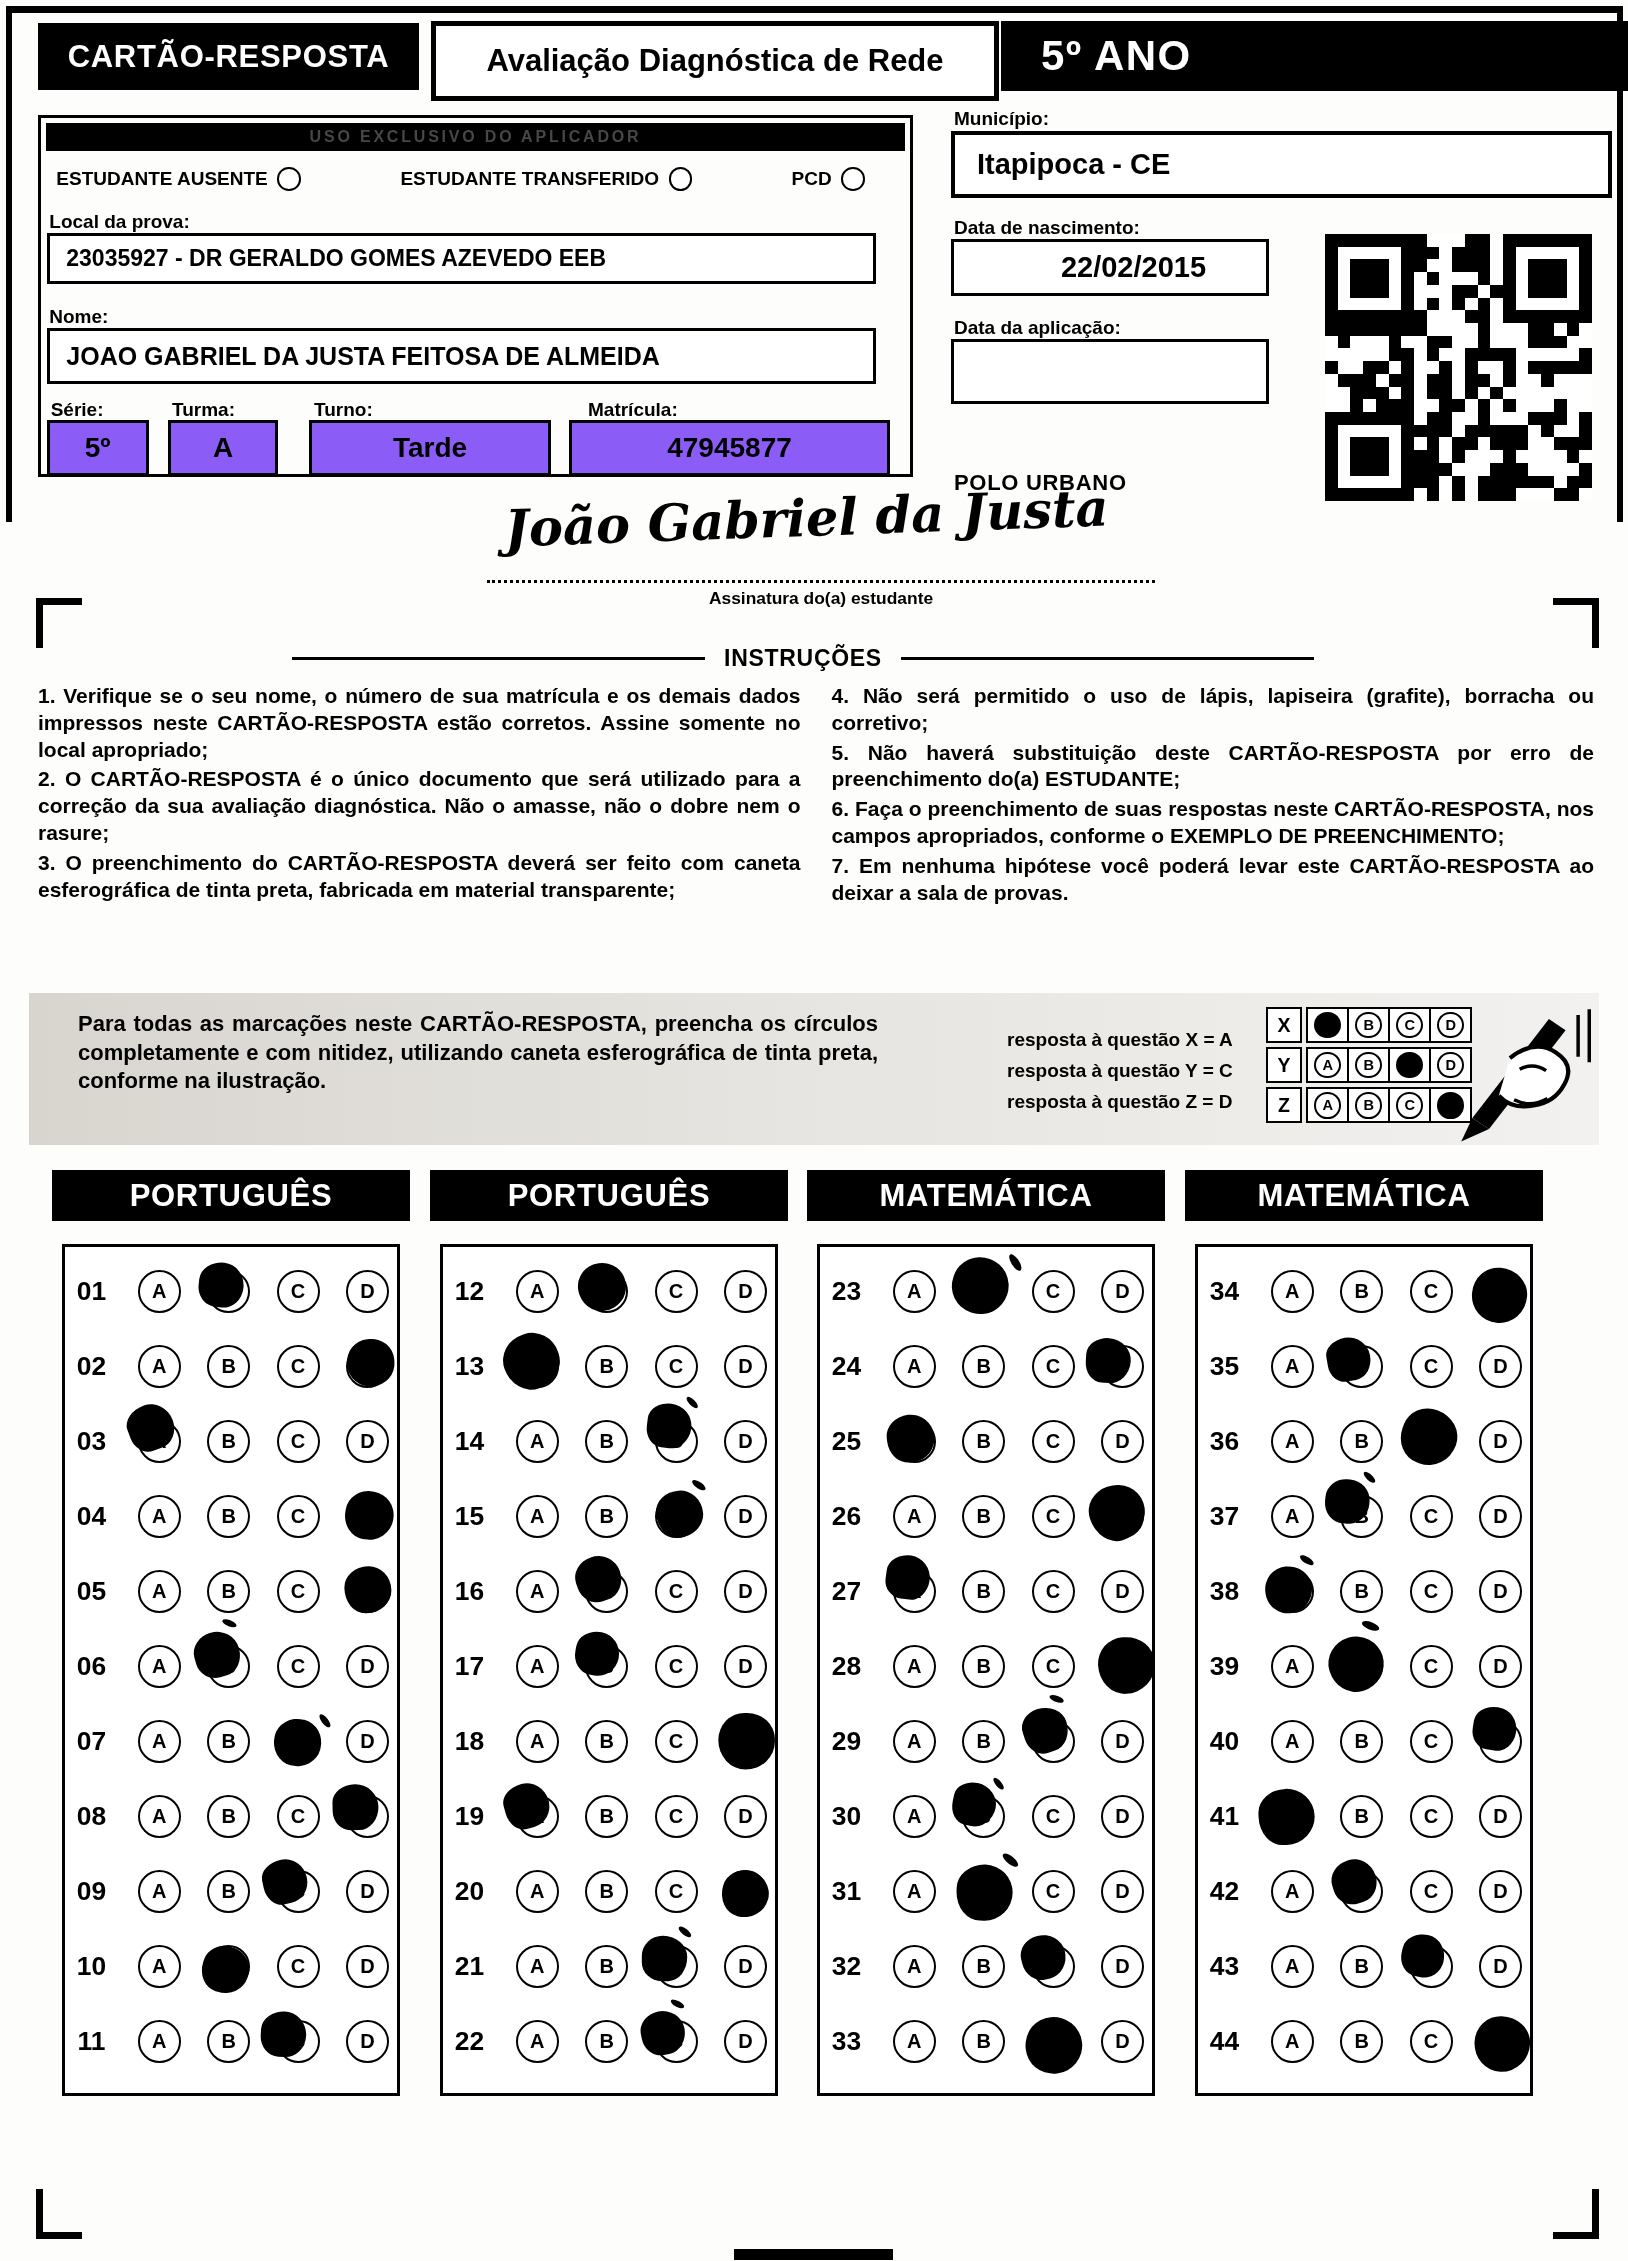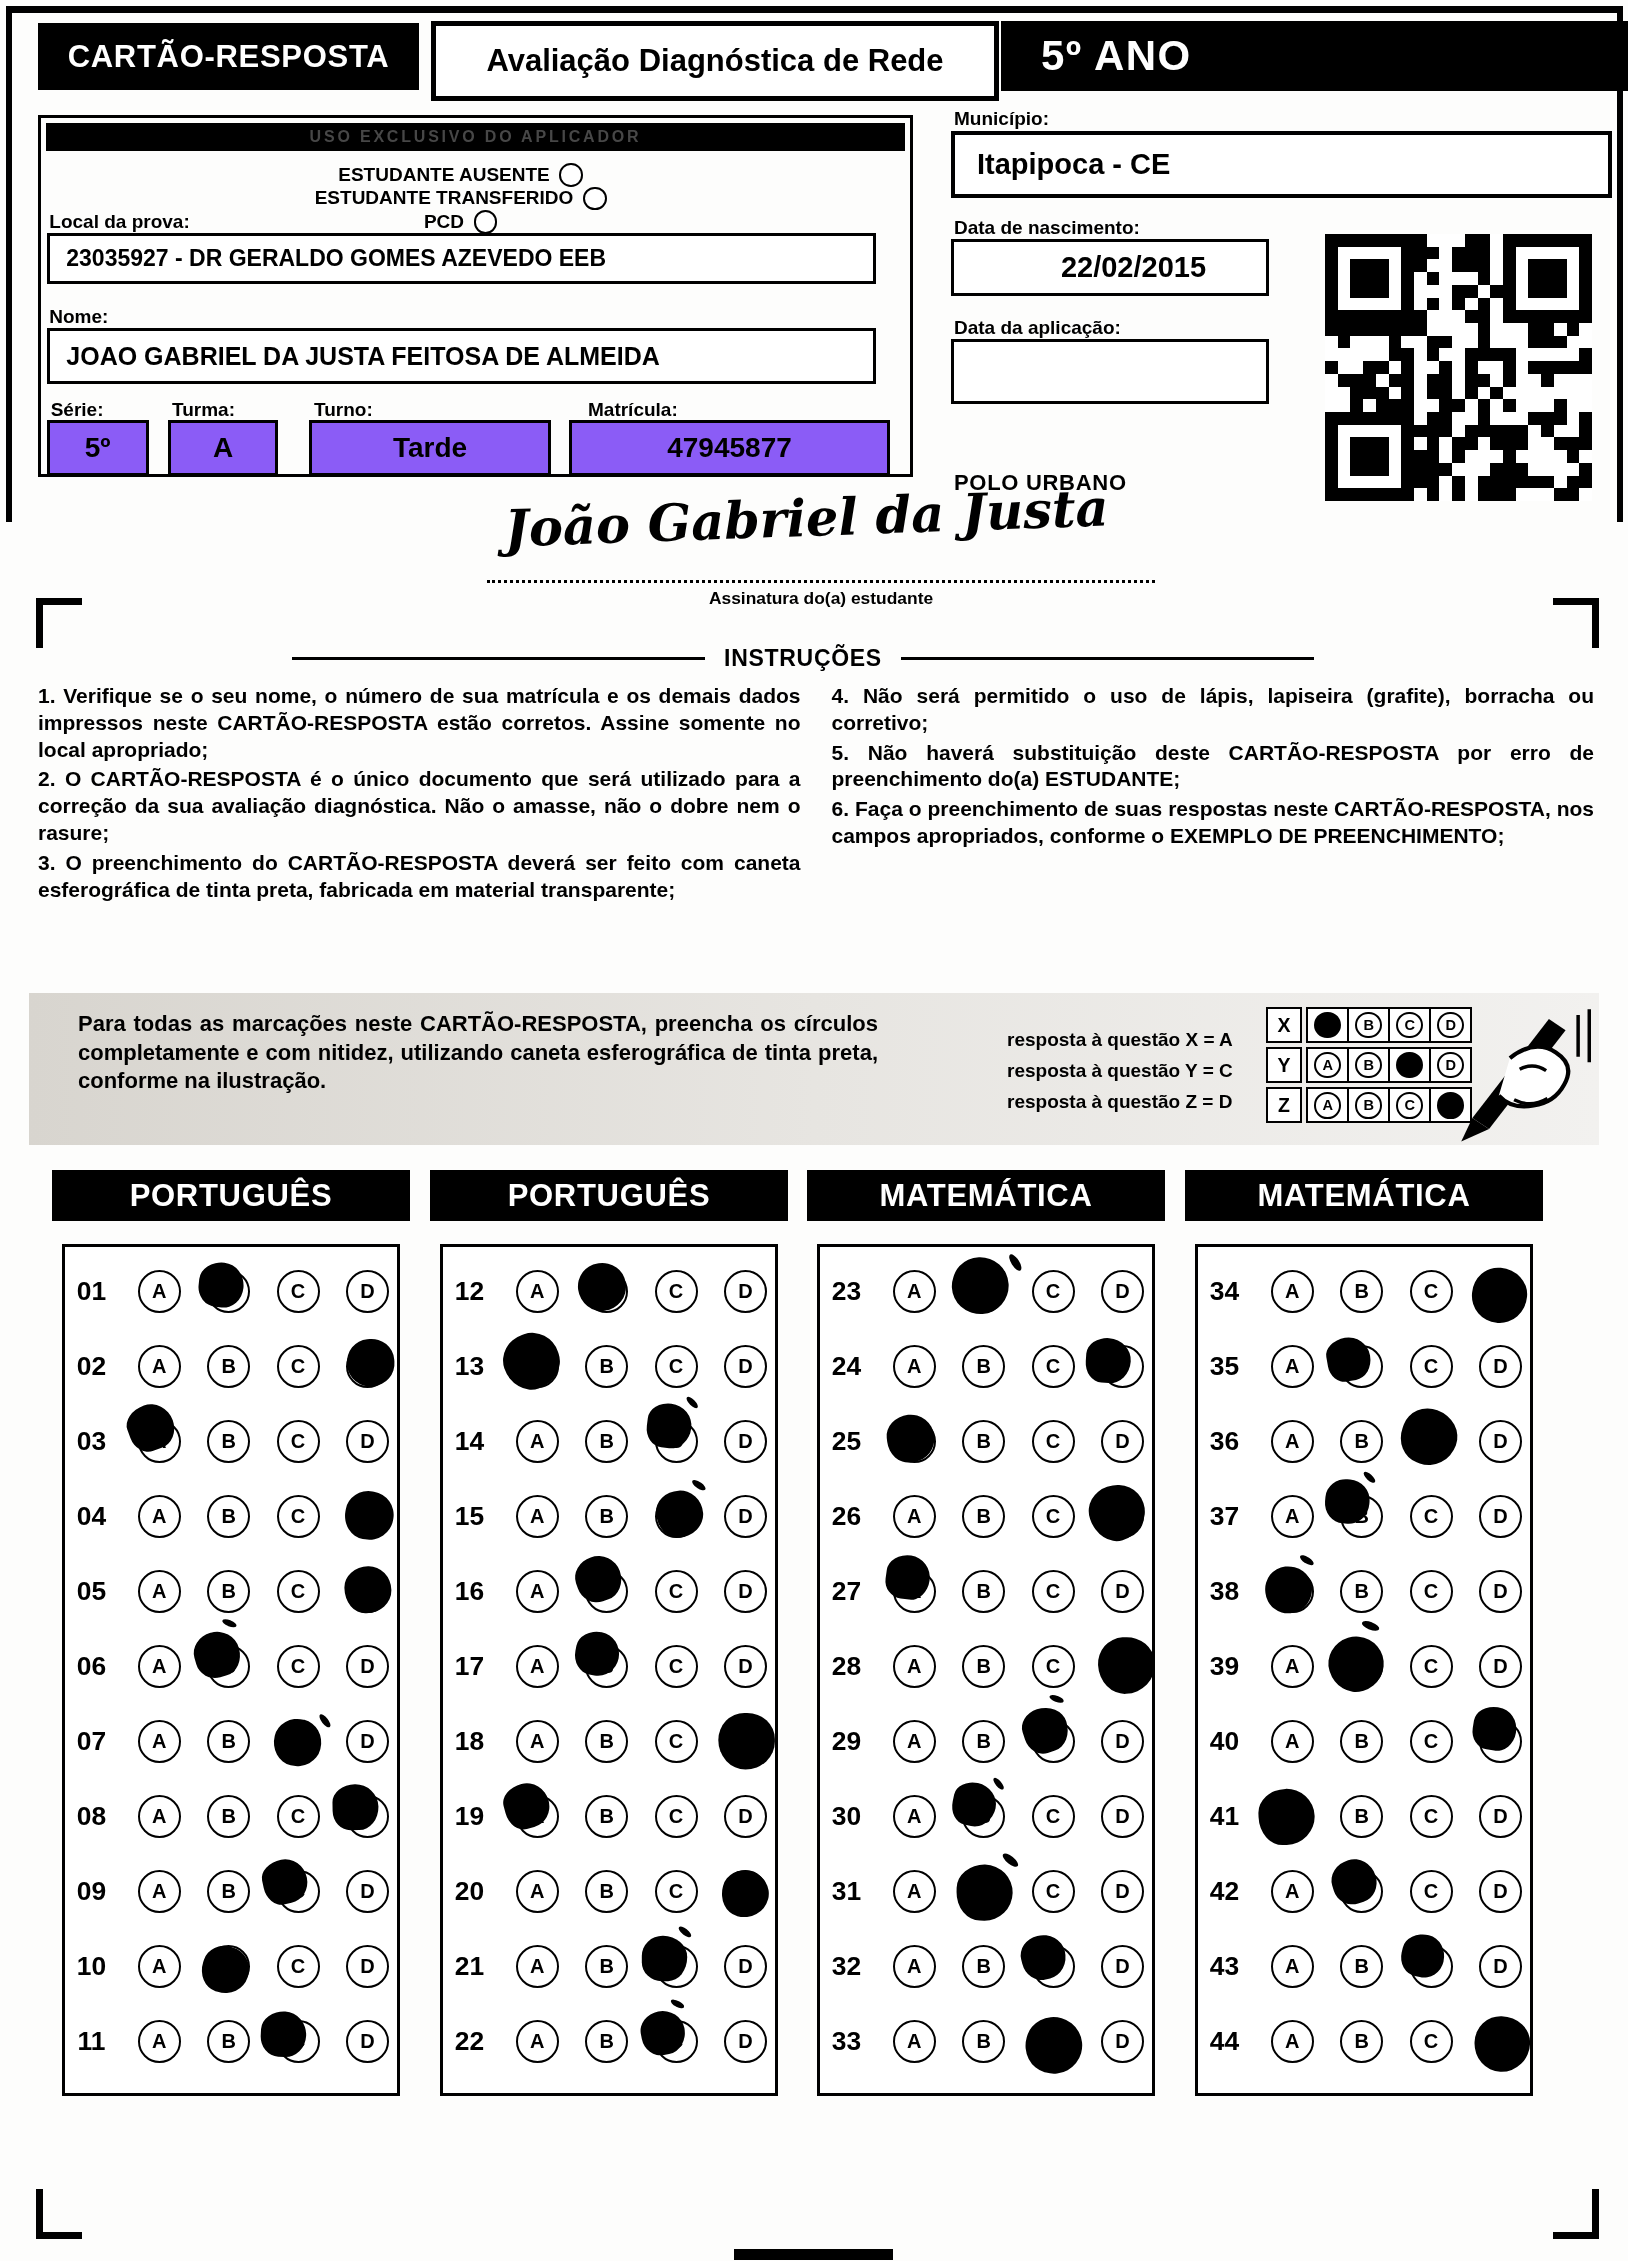--- a/index.html
+++ b/index.html
@@ -19,21 +19,21 @@
   .bottom-bar{left:734px;top:2249px;width:159px;height:11px;background:#000;}
 
   
   .hdr-left{left:38px;top:23px;width:381px;height:67px;background:#000;color:#fff;display:flex;align-items:center;justify-content:center;font-size:31px;font-weight:700;letter-spacing:0.7px;}
   .hdr-mid{left:431px;top:21px;width:558px;height:70px;background:#fff;border:5.6px solid #000;display:flex;align-items:center;justify-content:center;font-size:31px;font-weight:700;}
   .hdr-right{left:1001px;top:21px;width:591px;height:70px;background:#000;color:#fff;display:flex;align-items:center;padding-left:40px;font-size:42px;font-weight:700;letter-spacing:1.4px;}
 
   
   .id-box{left:38px;top:115px;width:875px;height:362px;border:3.5px solid #000;box-sizing:border-box;}
   .applicator-bar{position:absolute;left:4.9px;top:4.9px;right:4.9px;height:28px;background:#000;color:#474747;display:flex;align-items:center;justify-content:center;font-size:16px;font-weight:700;letter-spacing:2.8px;}
-  .cb-row{position:absolute;left:15.3px;top:45px;right:45px;height:32px;display:flex;justify-content:space-between;align-items:center;flex-direction:column;}
+  .cb-row{position:absolute;left:15.3px;top:45px;right:45px;height:32px;display:flex;justify-content:space-between;align-items:center;}
   .cb-item{display:flex;align-items:center;}
   .cb-label{font-size:19px;font-weight:700;}
   .cb-circle{width:23.6px;height:23.6px;border:2.8px solid #000;border-radius:50%;margin-left:9.7px;background:#fff;box-sizing:border-box;}
   .fld-label{font-size:19px;font-weight:700;}
   .local-label{position:absolute;left:8.3px;top:93px;}
   .local-box{position:absolute;left:5.6px;top:115px;width:829px;height:51px;border:3.5px solid #000;box-sizing:border-box;display:flex;align-items:center;padding-left:16.7px;font-size:23px;font-weight:700;background:#fff;}
   .nome-label{position:absolute;left:8.3px;top:188px;}
   .nome-box{position:absolute;left:5.6px;top:210px;width:829px;height:56px;border:3.5px solid #000;box-sizing:border-box;display:flex;align-items:center;padding-left:16.7px;font-size:25px;font-weight:700;background:#fff;}
   .sl-serie{position:absolute;left:9.7px;top:281px;}
   .sl-turma{position:absolute;left:131px;top:281px;}
@@ -610,20 +610,21 @@
   <div class="abs instr-cols">
     <div class="instr-col">
         <p class="instr-item">1. Verifique se o seu nome, o número de sua matrícula e os demais dados impressos neste CARTÃO-RESPOSTA estão corretos. Assine somente no local apropriado;</p>
         <p class="instr-item">2. O CARTÃO-RESPOSTA é o único documento que será utilizado para a correção da sua avaliação diagnóstica. Não o amasse, não o dobre nem o rasure;</p>
         <p class="instr-item">3. O preenchimento do CARTÃO-RESPOSTA deverá ser feito com caneta esferográfica de tinta preta, fabricada em material transparente;</p>
       </div>
     <div class="instr-col">
         <p class="instr-item">4. Não será permitido o uso de lápis, lapiseira (grafite), borracha ou corretivo;</p>
         <p class="instr-item">5. Não haverá substituição deste CARTÃO-RESPOSTA por erro de preenchimento do(a) ESTUDANTE;</p>
         <p class="instr-item">6. Faça o preenchimento de suas respostas neste CARTÃO-RESPOSTA, nos campos apropriados, conforme o EXEMPLO DE PREENCHIMENTO;</p>
+        <p class="instr-item">7. Em nenhuma hipótese você poderá levar este CARTÃO-RESPOSTA ao deixar a sala de provas.</p>
       </div>
   </div>
 
   <div class="abs example-band"></div>
   <div class="abs example-text">Para todas as marcações neste CARTÃO-RESPOSTA, preencha os círculos completamente e com nitidez, utilizando caneta esferográfica de tinta preta, conforme na ilustração.</div>
   <div class="abs example-legend">
       <div class="legend-line">resposta à questão X = A</div>
       <div class="legend-line">resposta à questão Y = C</div>
       <div class="legend-line">resposta à questão Z = D</div>
     </div>

